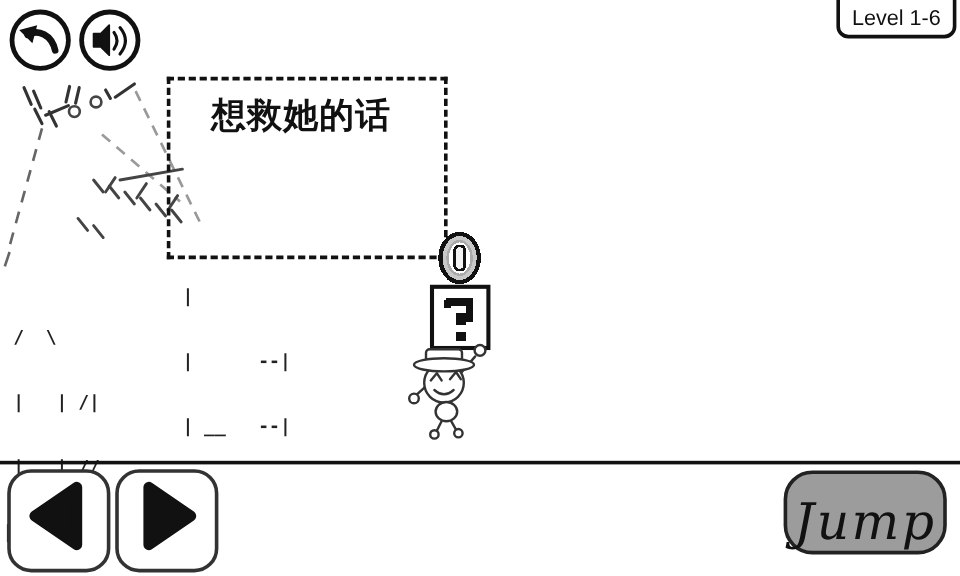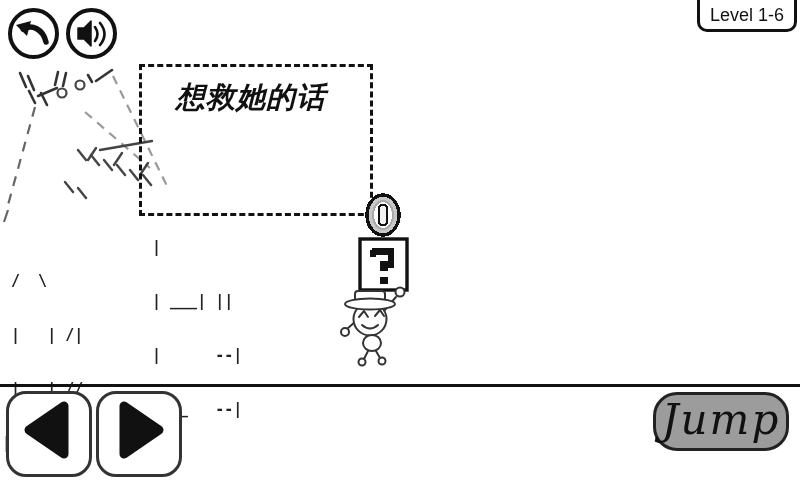--- a/index.html
+++ b/index.html
@@ -32,37 +32,36 @@
   
   #speech-bubble{
     position:absolute; left:139px; top:64px; width:234px; height:152px;
     border:3px dashed #111; box-sizing:border-box; z-index:10;
     background:transparent;
   }
   #speech-text{
     position:absolute; left:34px; top:6px; color:#111;
     font-size:29px; font-weight:bold; line-height:48px; white-space:nowrap;
     letter-spacing:1px;
-    font-style:italic;
   }
   
   #objects-svg{position:absolute; left:330px; top:180px; z-index:15;}
   .hidden-label{position:absolute; width:1px; height:1px; overflow:hidden; clip-path:inset(50%);}
   
   #ground-line{position:absolute; left:0; top:384px; width:800px; height:3px; background:#111; z-index:5;}
   .pad-btn{
     position:absolute; top:391px; width:86px; height:86px; background:#fff;
     border:3px solid #333; border-radius:20px; box-sizing:border-box; z-index:20;
   }
   #left-btn{left:6px;}
   #right-btn{left:96px;}
   #jump-btn{
-    position:absolute; left:653px; top:392px; width:136px; height:59px;
+    position:absolute; left:653px; top:392px; width:136px; height:70px;
     background:#9c9c9c; border:3px solid #222; border-radius:24px;
-    box-sizing:border-box; z-index:20; display:flex; align-items:flex-start; justify-content:center;
+    box-sizing:border-box; z-index:20; display:flex; align-items:flex-end; justify-content:center;
     color:#111; font-family:"DejaVu Serif", serif; font-style:italic;
     font-size:42px; letter-spacing:2px;
   }
 </style>
 </head>
 <body>
 
 <div id="stage">
 
   <svg id="creature-svg" width="280" height="360" viewBox="0 0 280 360">
@@ -108,21 +107,20 @@
     <div> |   | /|</div>
     <div> |   | //</div>
     <div>|_|_|_|</div>
     
     
     
     
   </div>
   <div id="art-right" class="art-block">
     <div>|</div>
-    <div>| ___| ||</div>
     <div>|      --|</div>
     <div>| __   --|</div>
     
     
     
     
   </div>
 
   <div id="back-btn" class="circle-btn">
     <svg width="43" height="43" viewBox="0 0 43 43">

